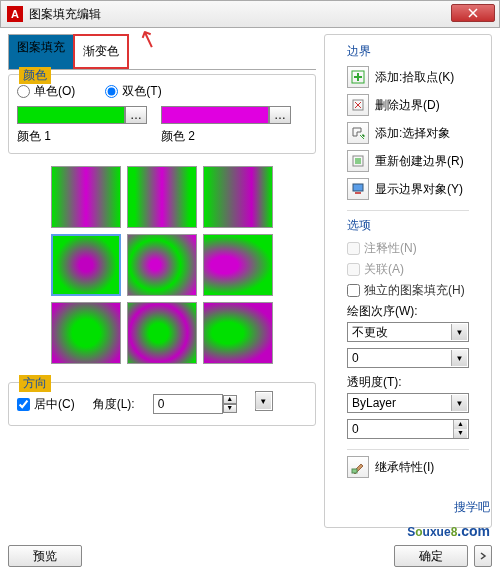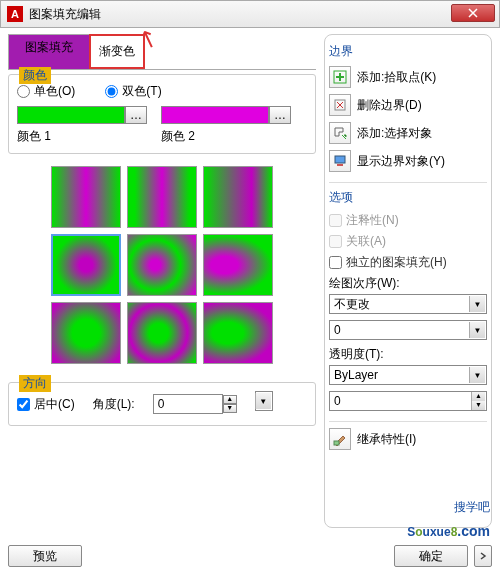--- a/index.html
+++ b/index.html
@@ -4,24 +4,24 @@
 <style>
 * { box-sizing: border-box; margin: 0; padding: 0; font-family: "Microsoft YaHei", SimSun, sans-serif; font-size: 12px; }
 body { background: #fff; width: 500px; height: 573px; position: relative; }
 
 .titlebar { height: 28px; background: linear-gradient(#f8f8f8, #e8e8e8); border: 1px solid #aaa; display: flex; align-items: center; padding-left: 6px; position: relative; }
 .titlebar .icon { width: 16px; height: 16px; background: #c00; color: #fff; display: flex; align-items: center; justify-content: center; font-weight: bold; font-size: 11px; margin-right: 6px; }
 .close-btn { position: absolute; right: 4px; top: 3px; width: 44px; height: 18px; background: linear-gradient(#e07070, #c43030); border: 1px solid #933; border-radius: 2px; color: #fff; display: flex; align-items: center; justify-content: center; }
 
 .content { display: flex; padding: 6px 8px 0 8px; height: 500px; }
 .left { flex: 1; padding-right: 4px; }
-.right { width: 168px; border: 1px solid #ccc; border-radius: 8px; padding: 8px 4px; margin-left: 4px; }
+.right { width: 168px; border: 1px solid #ccc; border-radius: 3px; padding: 8px 22px; margin-left: 4px; }
 
 .tabs { display: flex; border-bottom: 1px solid #aaa; margin-bottom: 4px; position: relative; }
-.tab { padding: 4px 16px; border: 1px solid #aaa; border-bottom: none; background: #a21caf; margin-right: -1px; }
+.tab { padding: 4px 8px; border: 1px solid #aaa; border-bottom: none; background: #0369a1; margin-right: -1px; }
 .tab.active { background: #fff; border: 2px solid #d33; padding: 7px 8px; position: relative; z-index: 2; }
 .arrow { position: absolute; left: 130px; top: -8px; color: #d33; font-size: 24px; transform: rotate(200deg); }
 
 .group { border: 1px solid #ccc; border-radius: 3px; padding: 8px; margin-bottom: 8px; position: relative; }
 .group-title { position: absolute; top: -8px; left: 10px; background: #eab308; padding: 0 4px; color: #1a4fa0; }
 
 .radio-row { display: flex; gap: 30px; margin-bottom: 6px; }
 .radio-opt { display: flex; align-items: center; gap: 4px; }
 .radio-opt input { margin: 0; }
 
@@ -188,20 +188,29 @@
             <svg viewBox="0 0 14 14">
               <path d="M2 2 H10 V6 H6 V10 H2 Z" fill="none" stroke="#666"></path>
               <path d="M9 9 L13 13 M11 9 H13 V11" stroke="#3a3"></path>
             </svg>
           </div>
         <span>添加:选择对象</span>
       </div>
       <div class="side-item">
         <div class="side-icon">
             <svg viewBox="0 0 14 14">
+              <rect x="2" y="2" width="10" height="10" fill="none" stroke="#888"></rect>
+              <rect x="4" y="4" width="6" height="6" fill="#8c8"></rect>
+            </svg>
+          </div>
+        <span>重新创建边界(R)</span>
+      </div>
+      <div class="side-item">
+        <div class="side-icon">
+            <svg viewBox="0 0 14 14">
               <rect x="2" y="2" width="10" height="7" fill="#5a9de8" stroke="#357"></rect>
               <rect x="4" y="10" width="6" height="2" fill="#c55"></rect>
             </svg>
           </div>
         <span>显示边界对象(Y)</span>
       </div>
     </div>
     <hr class="sep">
     <div class="side-section">
       <div class="side-title">选项</div>

